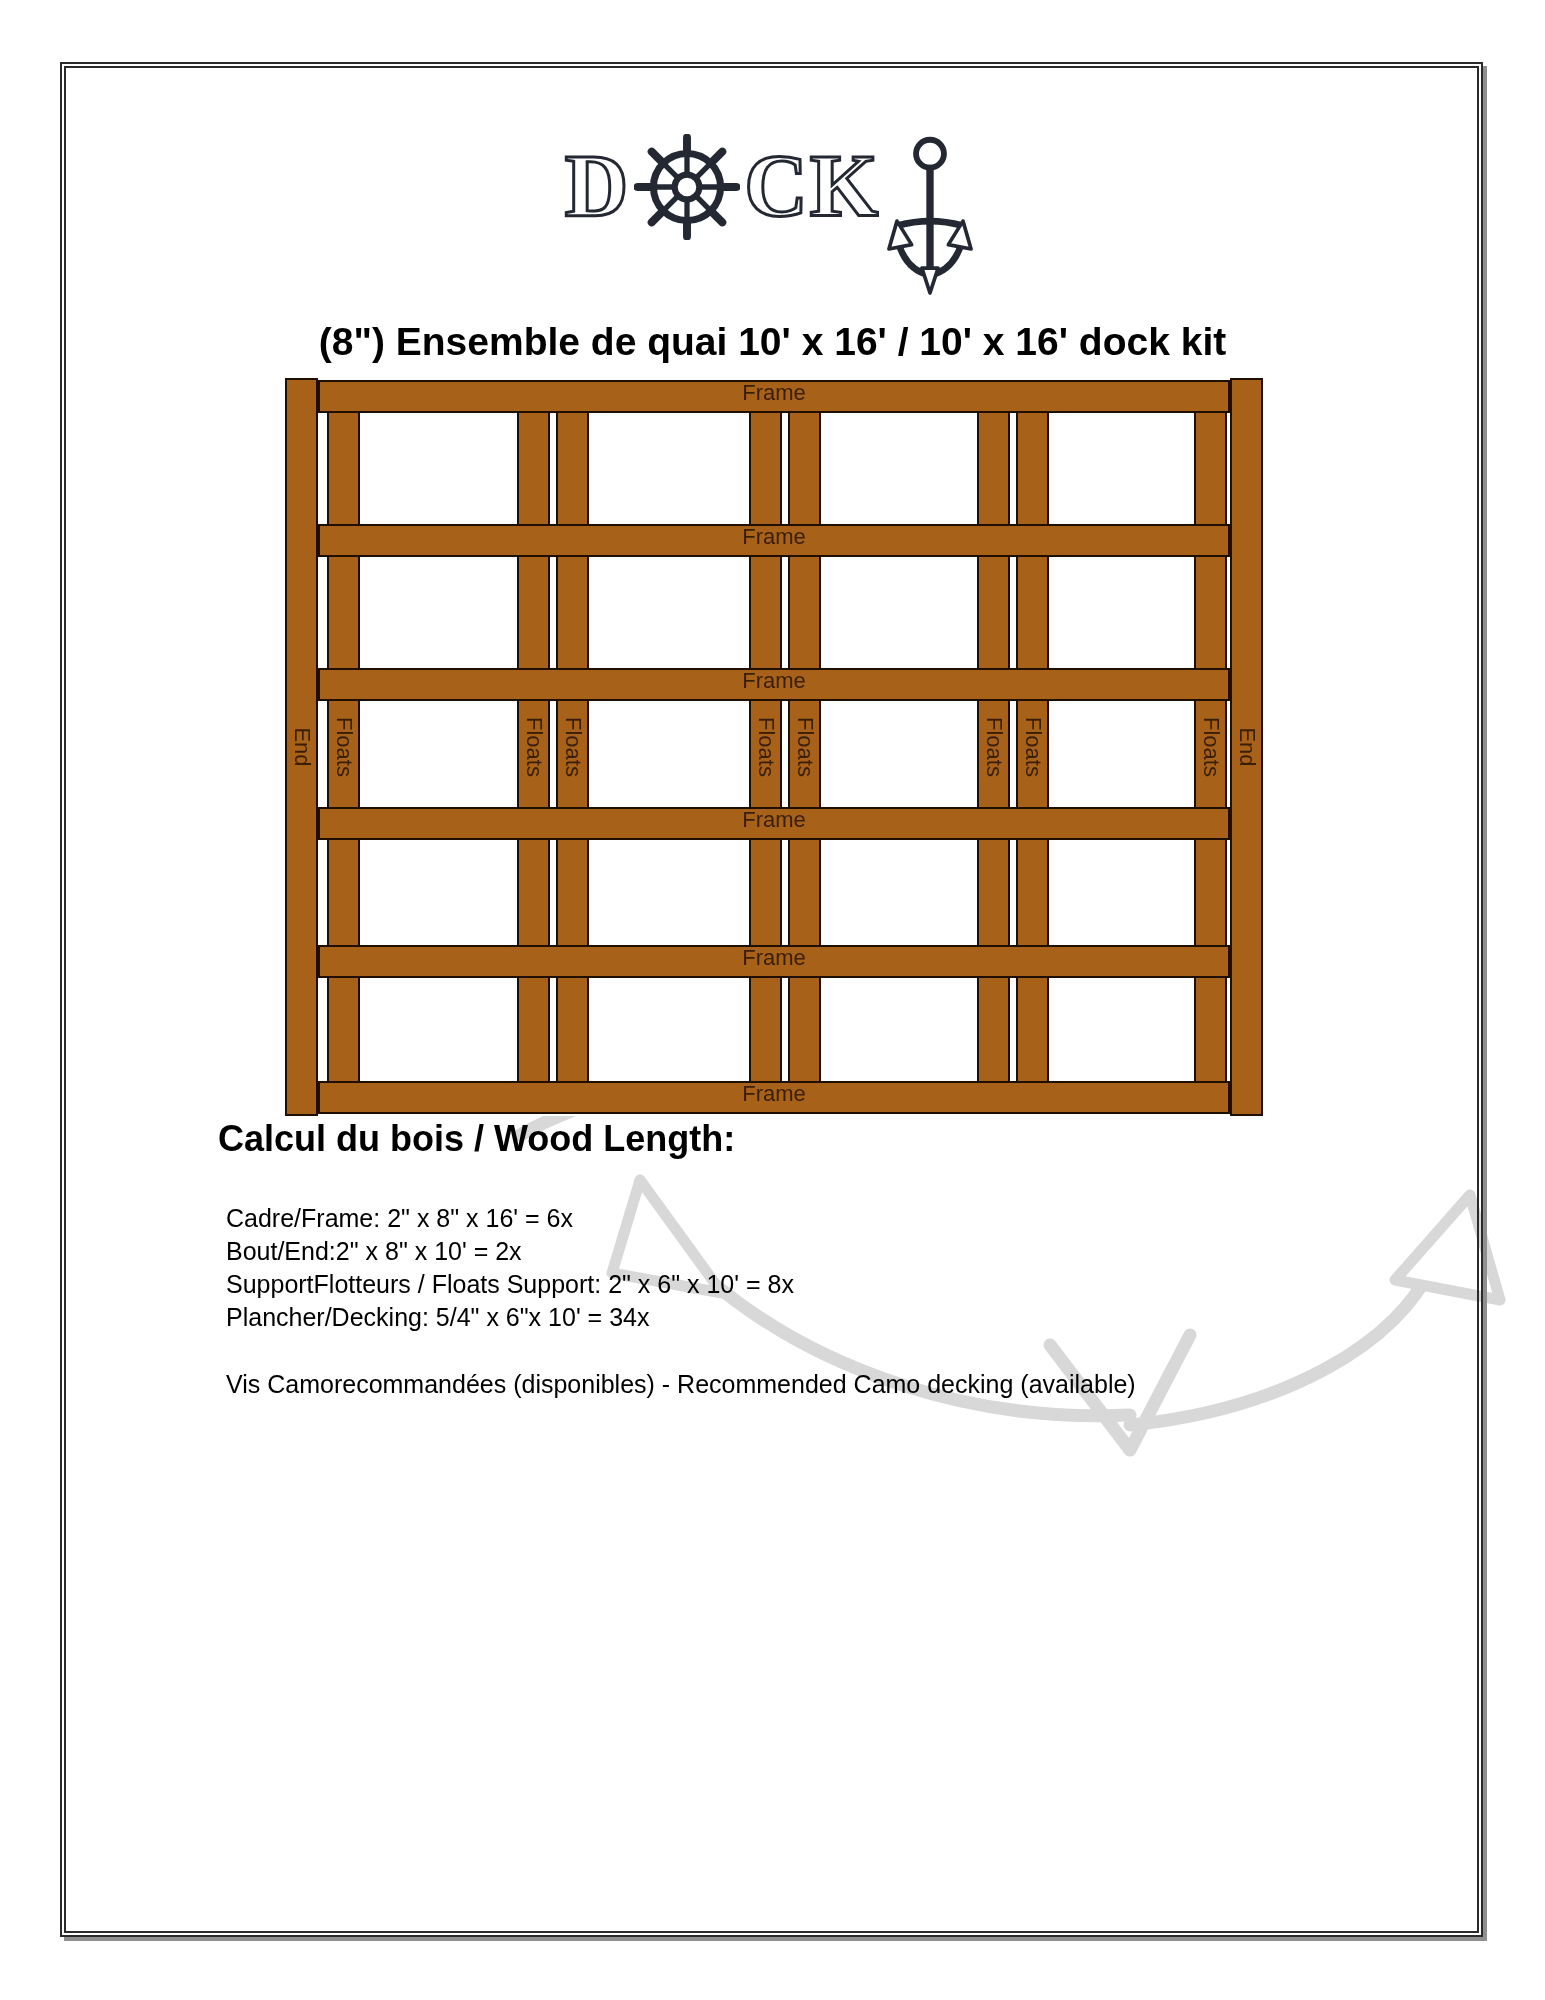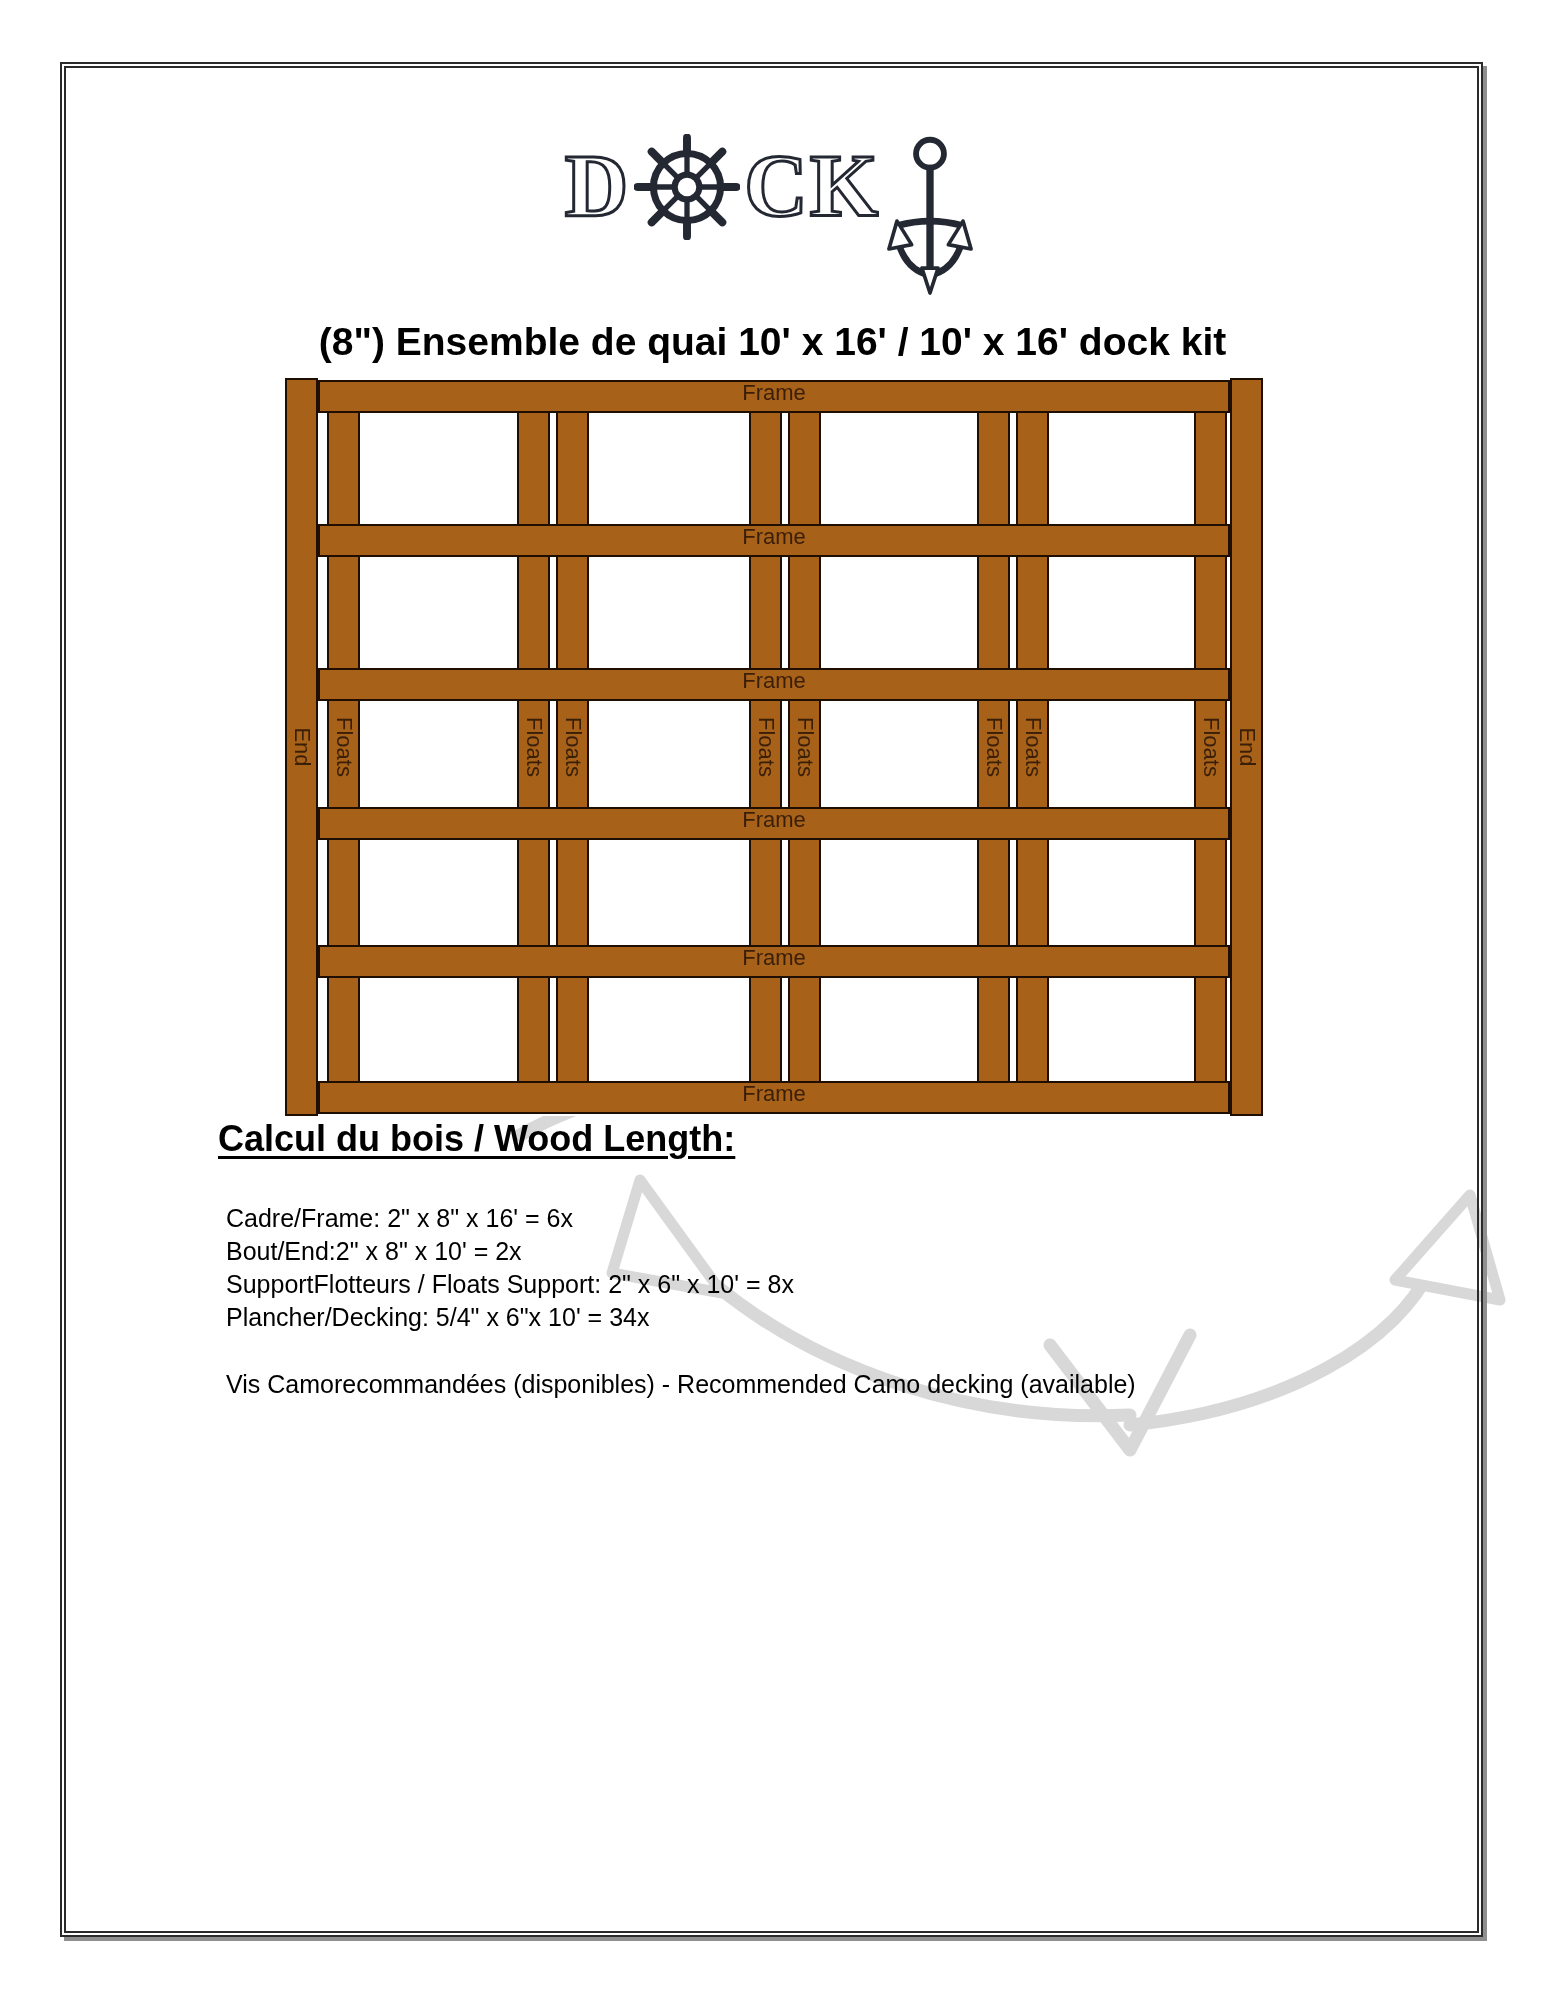--- a/index.html
+++ b/index.html
@@ -27,21 +27,21 @@
   .end-bar{width:33px;height:100%;top:0;}
   .float-col{width:33px;top:4px;height:730px;}
   .frame-bar{left:33px;width:912px;height:33px;display:flex;align-items:flex-start;
        justify-content:center;}
   .bar-label{font-size:22px;color:var(--diagram-text,#3a1f08);line-height:1;}
   .vlabel{position:absolute;left:50%;top:50%;transform:translate(-50%,-50%);
        writing-mode:vertical-rl;font-size:22px;color:var(--diagram-text,#3a1f08);
        white-space:nowrap;}
   
   .section-heading{position:absolute;left:218px;top:1118px;font-size:36px;font-weight:bold;
-       text-decoration:underline;text-decoration-thickness:3px;text-underline-offset:5px;
+       text-decoration-thickness:3px;text-underline-offset:5px;
        z-index:2;}
   .wood-list{position:absolute;left:226px;top:1202px;font-size:25px;line-height:33px;
        z-index:2;}
   .notes{position:absolute;left:226px;top:1368px;font-size:25px;line-height:33px;z-index:2;}
   .wood-list div,.notes div{white-space:nowrap;}
   
   .watermark{position:absolute;left:490px;top:1045px;width:1030px;height:420px;
        color:var(--watermark,#d8d8d8);z-index:0;}
 </style>
 </head>

